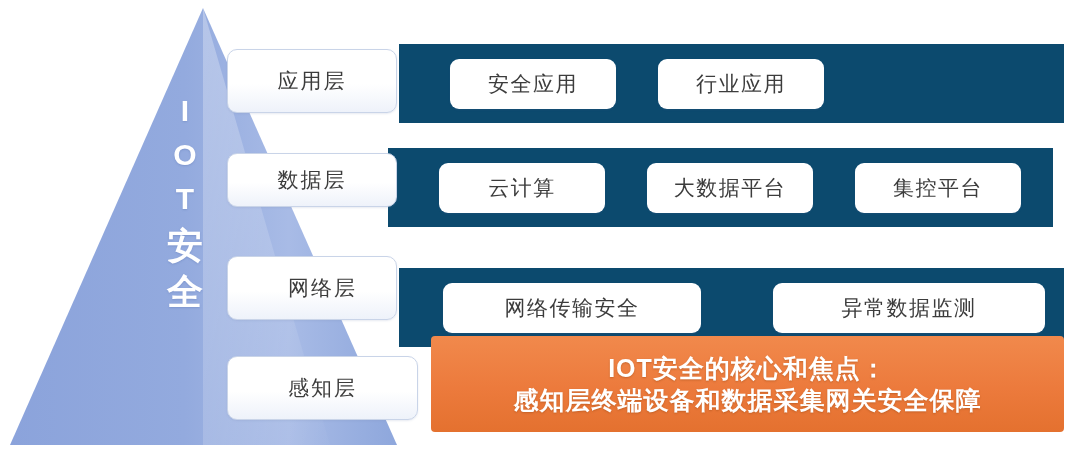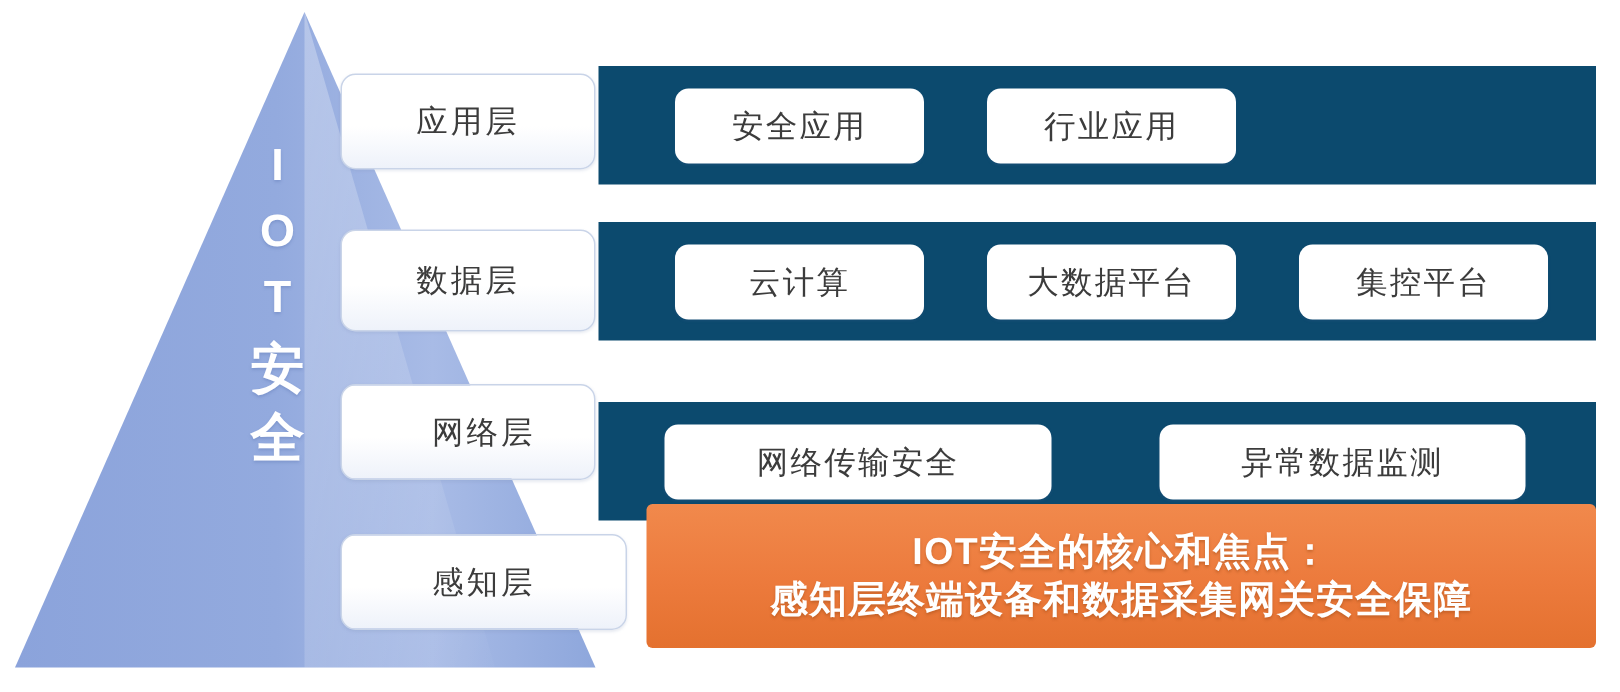--- a/index.html
+++ b/index.html
@@ -129,32 +129,32 @@
 
   <div class="layer-row">
     <div class="layer-band" style="left:399px;top:44px;width:665px;height:79px;">
       <div class="chip" style="left:51px;top:15px;width:166px;height:50px;">安全应用</div>
       <div class="chip" style="left:259px;top:15px;width:166px;height:50px;">行业应用</div>
     </div>
     <div class="layer-name" style="top:49px;height:64px;">应用层</div>
   </div>
 
   <div class="layer-row">
-    <div class="layer-band" style="left:399px;top:148px;width:665px;height:79px;">
+    <div class="layer-band" style="left:388px;top:148px;width:665px;height:79px;">
       <div class="chip" style="left:51px;top:15px;width:166px;height:50px;">云计算</div>
       <div class="chip" style="left:259px;top:15px;width:166px;height:50px;">大数据平台</div>
       <div class="chip" style="left:467px;top:15px;width:166px;height:50px;">集控平台</div>
     </div>
-    <div class="layer-name" style="top:153px;height:68px;">数据层</div>
+    <div class="layer-name" style="top:153px;height:54px;">数据层</div>
   </div>
 
   <div class="layer-row">
     <div class="layer-band" style="left:399px;top:268px;width:665px;height:79px;font-family:Liberation Serif, serif;">
       <div class="chip" style="left:44px;top:15px;width:258px;height:50px;">网络传输安全</div>
-      <div class="chip" style="left:374px;top:15px;width:244px;height:50px;">异常数据监测</div>
+      <div class="chip" style="left:374px;top:15px;width:272px;height:50px;">异常数据监测</div>
     </div>
     <div class="layer-name" style="top:256px;height:64px;padding-left:21px;">网络层</div>
   </div>
 
   <div class="layer-row">
     <div class="layer-name wide" style="top:356px;height:64px;">感知层</div>
   </div>
 
   <div class="highlight-banner">
     <span class="line">IOT安全的核心和焦点：</span>

